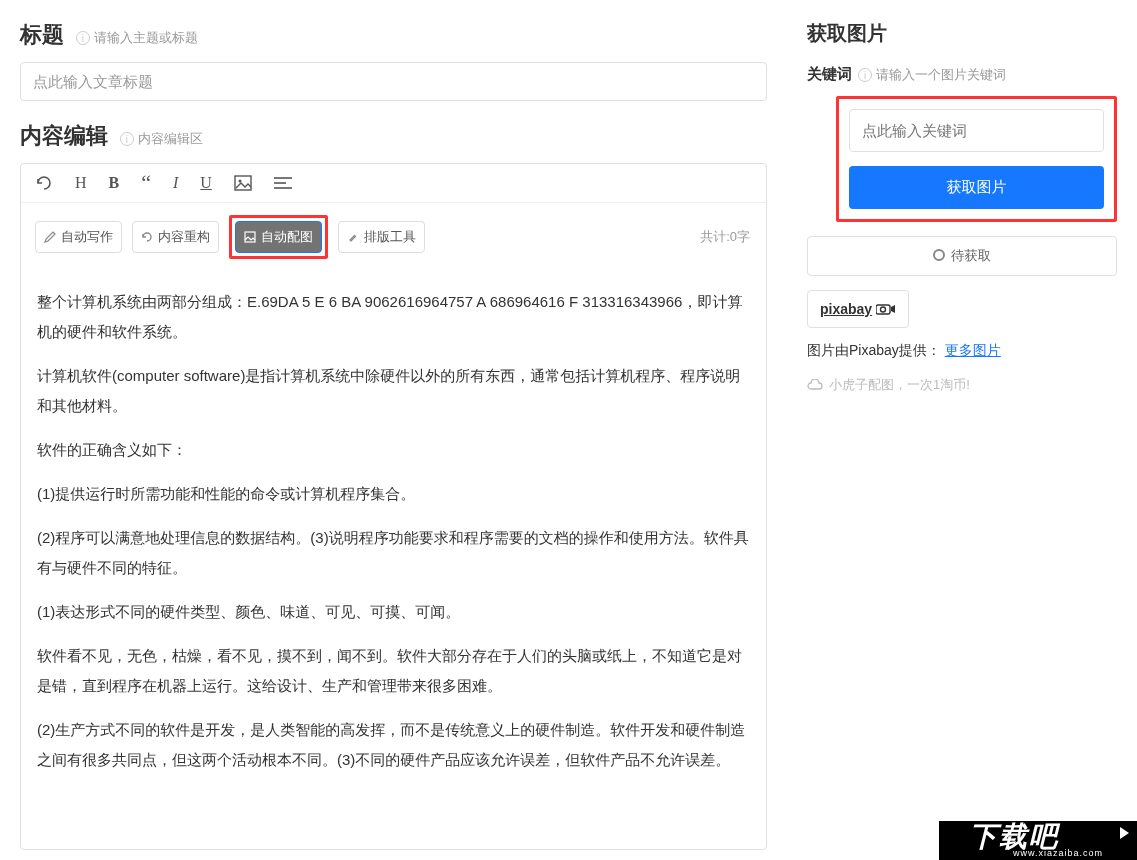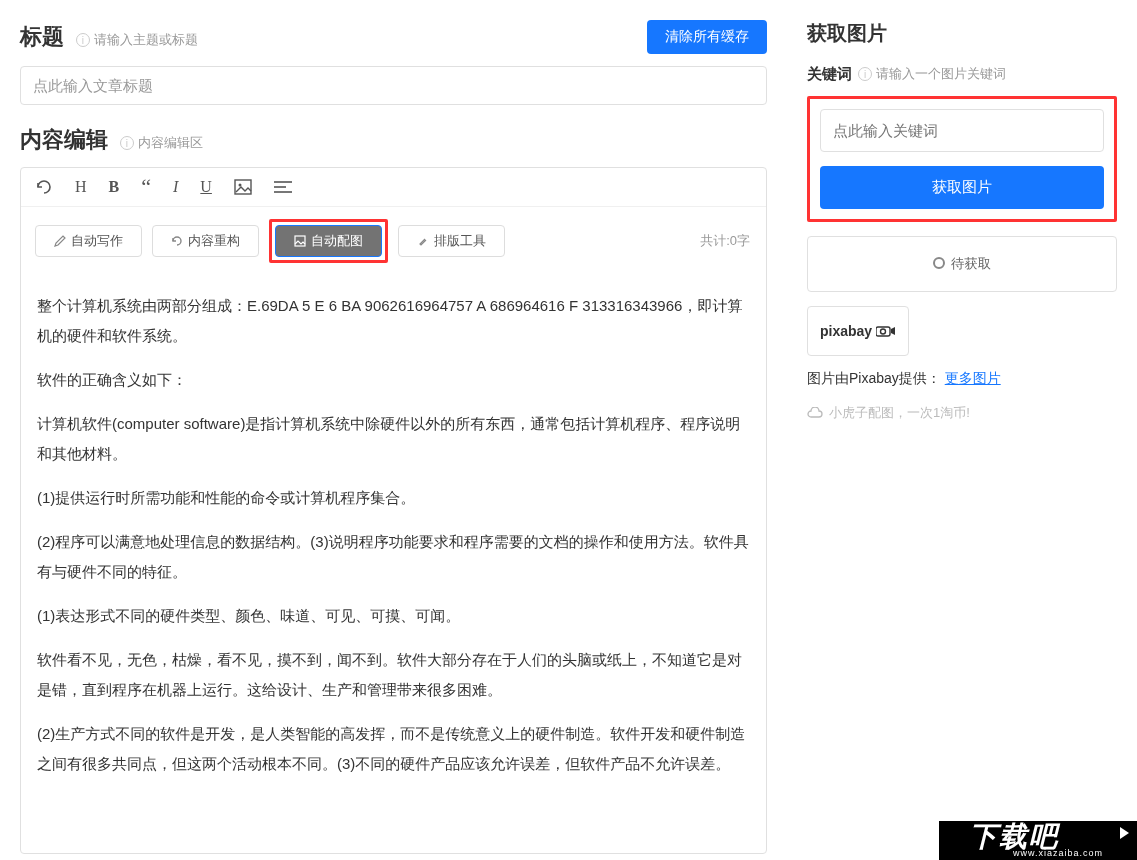--- a/index.html
+++ b/index.html
@@ -22,39 +22,39 @@
     
     .editor-box { border: 1px solid #e0e0e0; border-radius: 4px; margin-top: 12px; }
     .toolbar-row1 { display: flex; align-items: center; padding: 10px 14px; gap: 22px; border-bottom: 1px solid #f0f0f0; }
     .tb-icon { color: #555; font-size: 16px; cursor: pointer; font-family: Georgia, serif; }
     .tb-bold { font-weight: bold; }
     .tb-italic { font-style: italic; }
     .tb-underline { text-decoration: underline; }
     .tb-quote { font-size: 22px; line-height: 12px; }
     
     .toolbar-row2 { display: flex; align-items: center; padding: 12px 14px; gap: 10px; position: relative; }
-    .btn-tool { border: 1px solid #ddd; background: #fff; color: #555; padding: 6px 18px; border-radius: 4px; font-size: 13px; cursor: pointer; display: inline-flex; align-items: center; gap: 5px; }
+    .btn-tool { border: 1px solid #ddd; background: #fff; color: #555; padding: 6px 8px; border-radius: 4px; font-size: 13px; cursor: pointer; display: inline-flex; align-items: center; gap: 5px; }
     .btn-tool.active { background: #737373; color: #fff; border-color: #1677ff; }
     .highlight-box { border: 3px solid #ff3333; padding: 3px; border-radius: 2px; }
     .count-text { position: absolute; right: 16px; color: #999; font-size: 13px; }
     
     .editor-content { padding: 16px 16px 60px 16px; line-height: 2; color: #333; font-size: 15px; }
     .editor-content p { margin-bottom: 14px; }
     
     
     .side-title { font-size: 20px; font-weight: bold; margin-bottom: 18px; }
     .side-subtitle { font-size: 15px; font-weight: bold; margin-right: 6px; }
-    .side-label-row { display: flex; align-items: flex-start; margin-bottom: 12px; margin-top: 8px; }
-    .highlight-frame { border: 3px solid #ff3333; padding: 10px; border-radius: 2px; }
+    .side-label-row { display: flex; align-items: flex-end; margin-bottom: 12px; margin-top: 8px; }
+    .highlight-frame { border: 3px solid #ff3333; padding: 10px; border-radius: 2px; margin-left: 29px; }
     .side-input { width: 100%; border: 1px solid #e0e0e0; border-radius: 4px; padding: 12px; font-size: 15px; margin-bottom: 14px; }
     
-    .pending-btn { width: 100%; border: 1px solid #e0e0e0; border-radius: 4px; padding: 18px; text-align: center; color: #666; background: #fff; cursor: pointer; margin-top: 14px; }
+    .pending-btn { width: 100%; border: 1px solid #e0e0e0; border-radius: 4px; padding: 10px; text-align: center; color: #666; background: #fff; cursor: pointer; margin-top: 14px; }
     .pending-circle { display: inline-block; width: 12px; height: 12px; border: 2px solid #888; border-radius: 50%; margin-right: 6px; vertical-align: -1px; }
     
-    .pixabay-box { border: 1px solid #e0e0e0; border-radius: 4px; padding: 16px 12px; display: inline-block; margin-top: 14px; font-family: Arial; font-weight: bold; color: #333; }
+    .pixabay-box { border: 1px solid #e0e0e0; border-radius: 4px; padding: 10px 12px; display: inline-block; margin-top: 14px; font-family: Arial; font-weight: bold; color: #333; text-decoration: underline; }
     .cam-icon { display: inline-block; margin-left: 4px; font-size: 13px; }
     
     .provided-row { margin-top: 14px; font-size: 14px; color: #333; }
     .provided-row a { color: #1677ff; }
     
     .tip-row { margin-top: 16px; color: #bbb; font-size: 13px; display: flex; align-items: center; gap: 6px; text-align: center; }
     .cloud-icon { font-size: 14px; }
     
     .watermark { position: fixed; right: 0; bottom: 0; background: #000; color: #fff; padding: 2px 34px 2px 30px; font-size: 28px; font-weight: bold; font-style: italic; letter-spacing: 2px; line-height: 1; }
     .watermark .sub { font-size: 9px; font-weight: normal; font-style: normal; letter-spacing: 1px; color: #fff; display: block; text-align: right; margin-top: -2px; padding-left: 44px; }
@@ -68,21 +68,20 @@
 <div class="container">
   <div class="main">
     
     <div class="section-header">
       <div>
         <span class="section-title">标题</span>
         <span class="section-hint">
           <span class="hint-icon">i</span><span>请输入主题或标题</span>
         </span>
       </div>
-      <button class="btn-primary">清除所有缓存</button>
     </div>
     <input class="input-text" type="text" placeholder="点此输入文章标题" style="">
     
     
     <div class="section-header" style="margin-top:20px;">
       <div>
         <span class="section-title">内容编辑</span>
         <span class="section-hint">
           <span class="hint-icon">i</span><span>内容编辑区</span>
         </span>
@@ -156,22 +155,22 @@
           </span>
           <span>排版工具</span>
         </button>
         <span class="count-text">
           <span>共计:</span><span>0</span><span>字</span>
         </span>
       </div>
 
       <div class="editor-content" id="editor-body">
           <p>整个计算机系统由两部分组成：E.69DA 5 E 6 BA 9062616964757 A 686964616 F 313316343966，即计算机的硬件和软件系统。</p>
+          <p>计算机软件(computer software)是指计算机系统中除硬件以外的所有东西，通常包括计算机程序、程序说明和其他材料。</p>
           <p>软件的正确含义如下：</p>
-          <p>计算机软件(computer software)是指计算机系统中除硬件以外的所有东西，通常包括计算机程序、程序说明和其他材料。</p>
           <p>(1)提供运行时所需功能和性能的命令或计算机程序集合。</p>
           <p>(2)程序可以满意地处理信息的数据结构。(3)说明程序功能要求和程序需要的文档的操作和使用方法。软件具有与硬件不同的特征。</p>
           <p>(1)表达形式不同的硬件类型、颜色、味道、可见、可摸、可闻。</p>
           <p>软件看不见，无色，枯燥，看不见，摸不到，闻不到。软件大部分存在于人们的头脑或纸上，不知道它是对是错，直到程序在机器上运行。这给设计、生产和管理带来很多困难。</p>
           <p>(2)生产方式不同的软件是开发，是人类智能的高发挥，而不是传统意义上的硬件制造。软件开发和硬件制造之间有很多共同点，但这两个活动根本不同。(3)不同的硬件产品应该允许误差，但软件产品不允许误差。</p>
         </div>
     </div>
   </div>
 
   <div class="sidebar">

